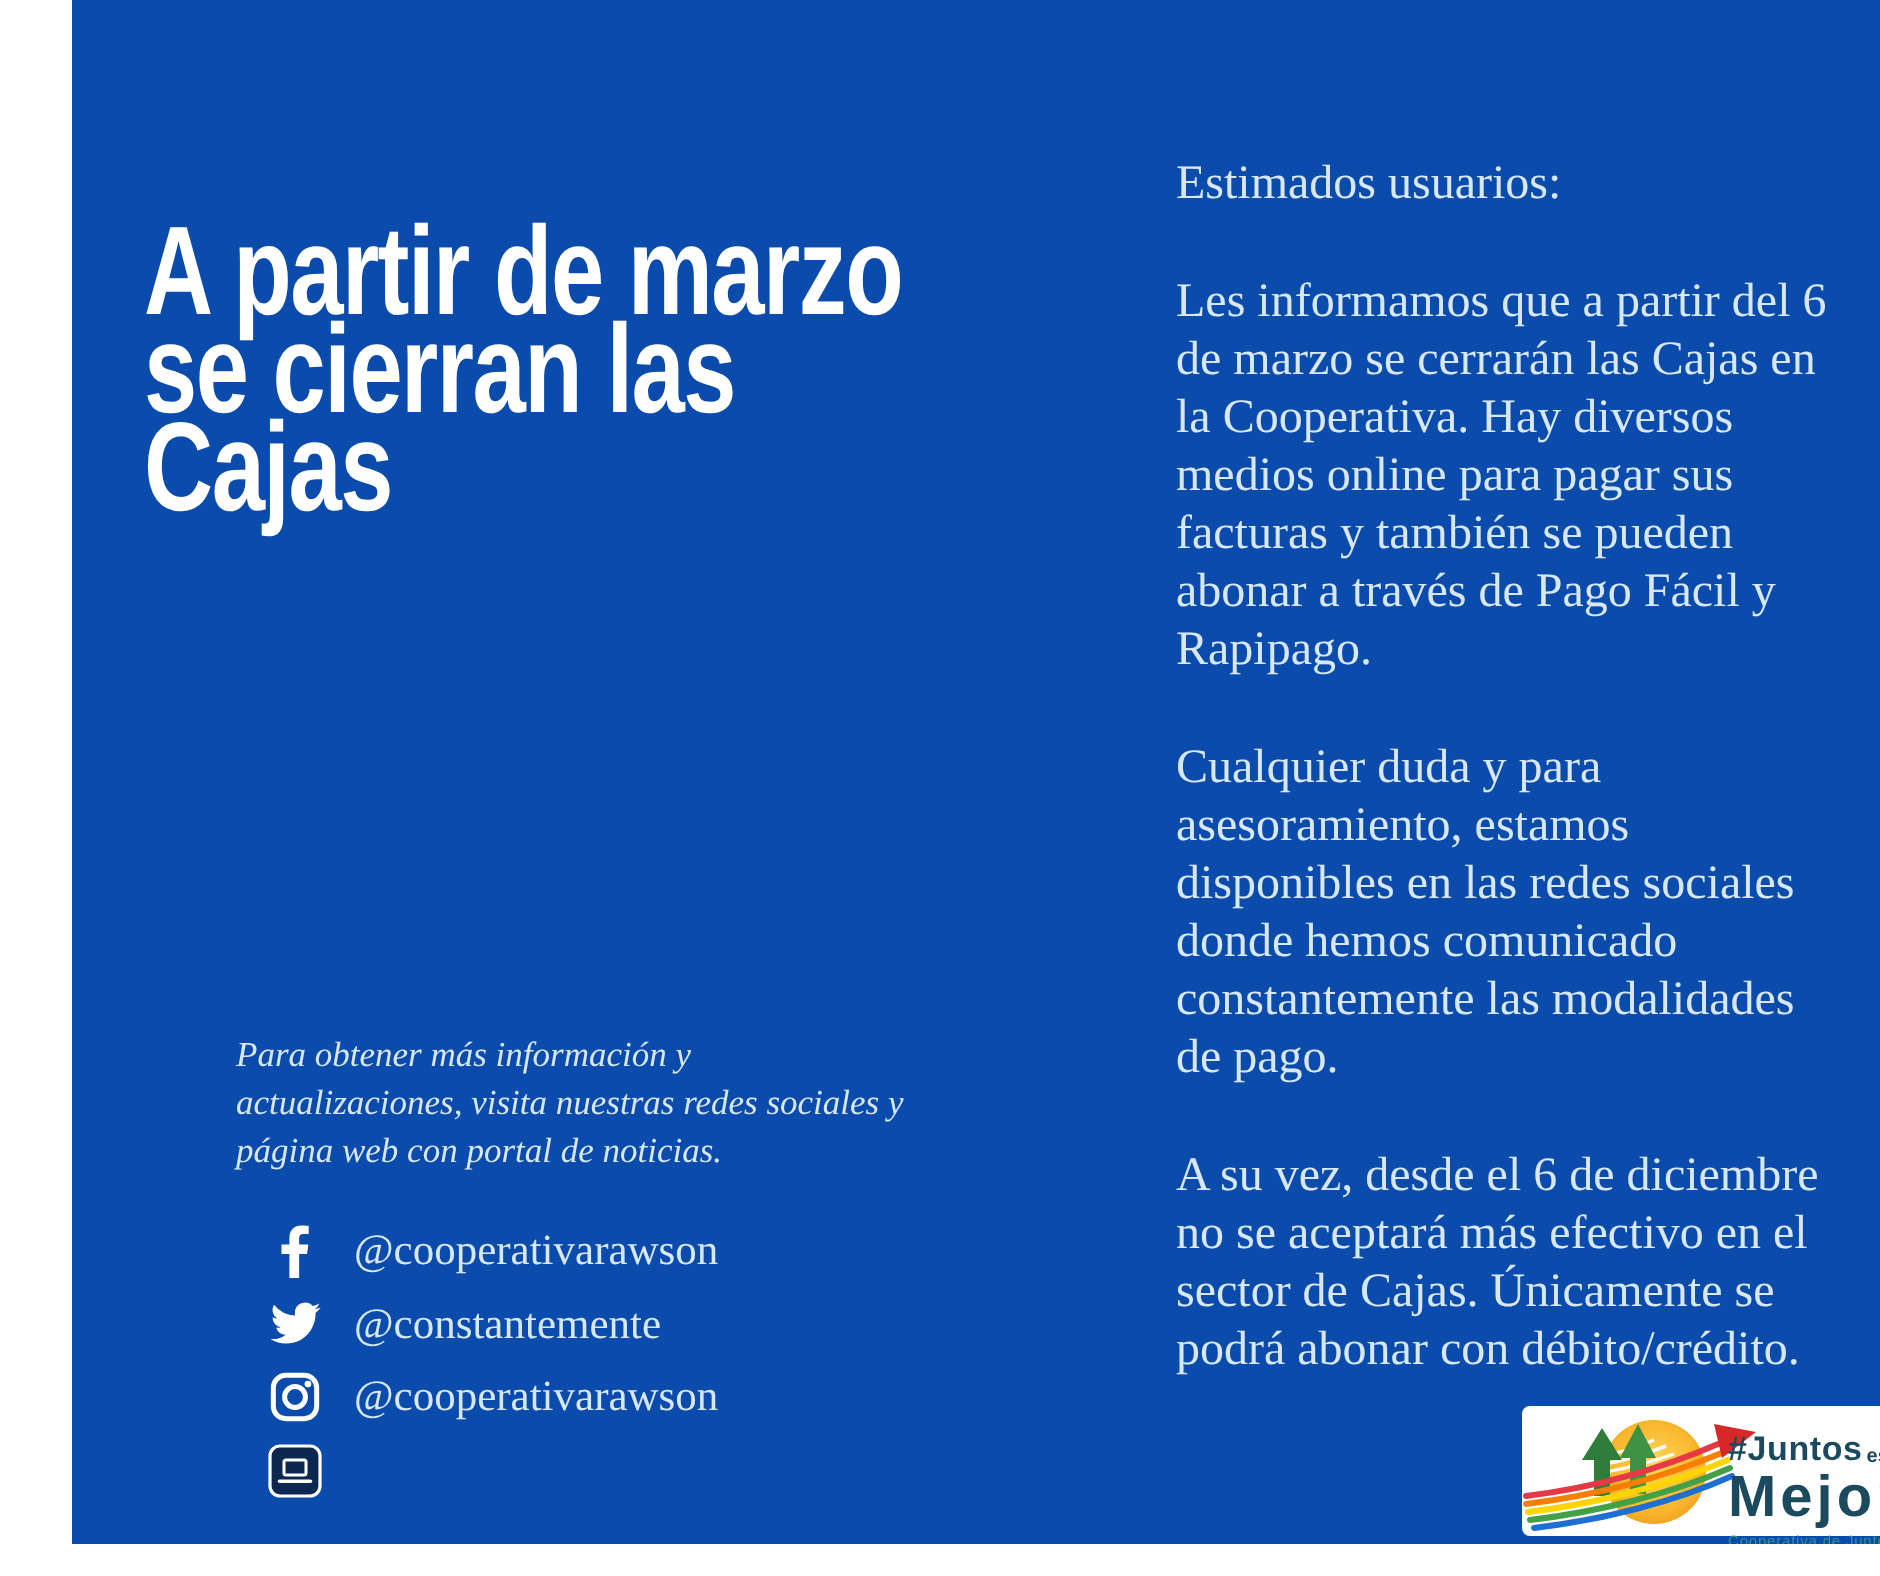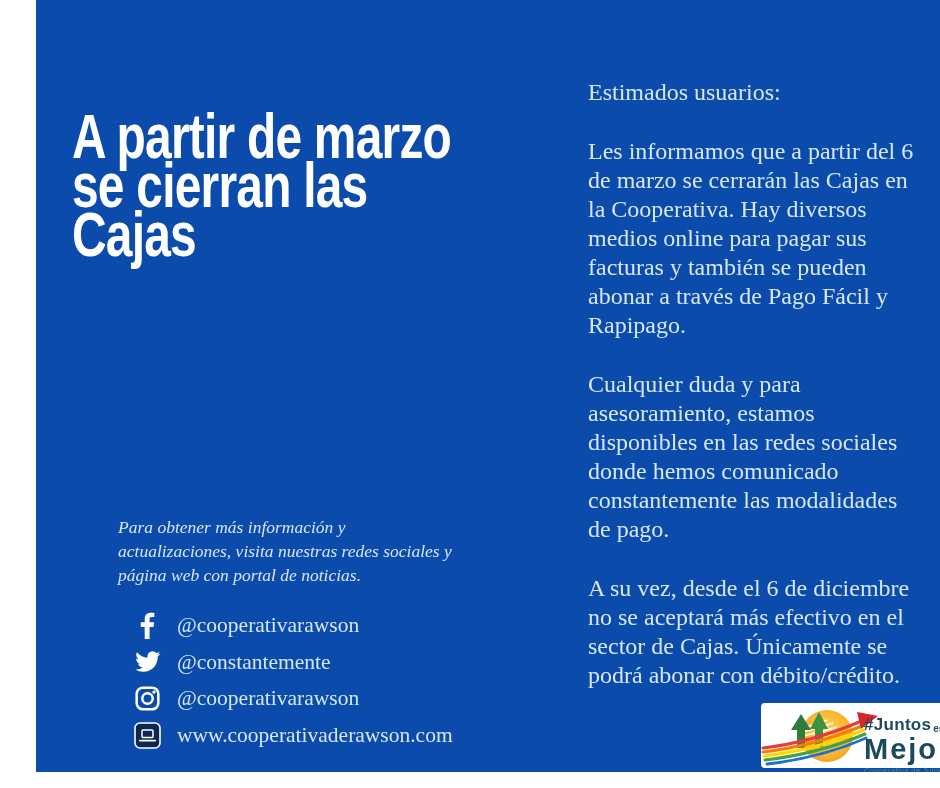--- a/index.html
+++ b/index.html
@@ -125,21 +125,20 @@
       <span class="handle">@cooperativarawson</span>
     </div>
     <div class="social-row row-4">
       <span class="icon-box">
         <svg width="27" height="27" viewBox="0 0 27 27" aria-hidden="true">
           <rect x="1" y="1" width="25" height="25" rx="5" fill="var(--web-icon-bg)" stroke="#ffffff" stroke-width="1.6"></rect>
           <rect x="8" y="8" width="11" height="7.5" rx="1" fill="none" stroke="#ffffff" stroke-width="1.5"></rect>
           <path d="M5.8 18.6h15.4" stroke="#ffffff" stroke-width="1.8" stroke-linecap="round"></path>
         </svg>
       </span>
-      <span class="handle">www.cooperativaderawson.com</span>
     </div>
   </div>
 
   <div class="message">
     <p>Estimados usuarios:</p>
     <p>Les informamos que a partir del 6
 de marzo se cerrarán las Cajas en
 la Cooperativa. Hay diversos
 medios online para pagar sus
 facturas y también se pueden

